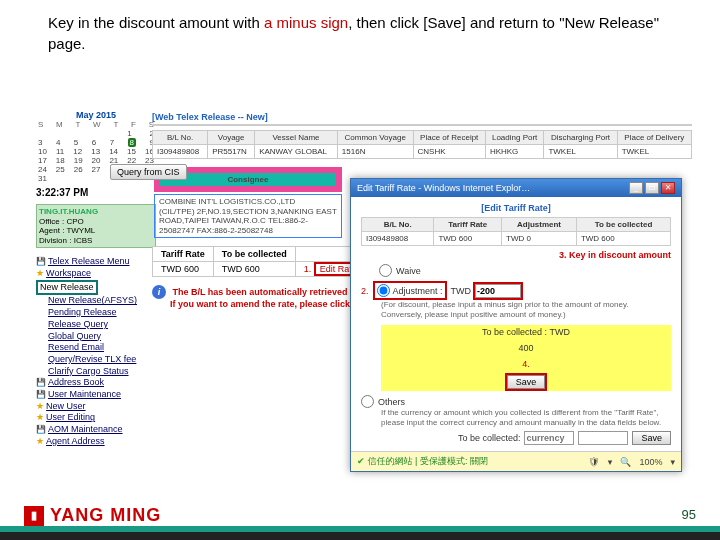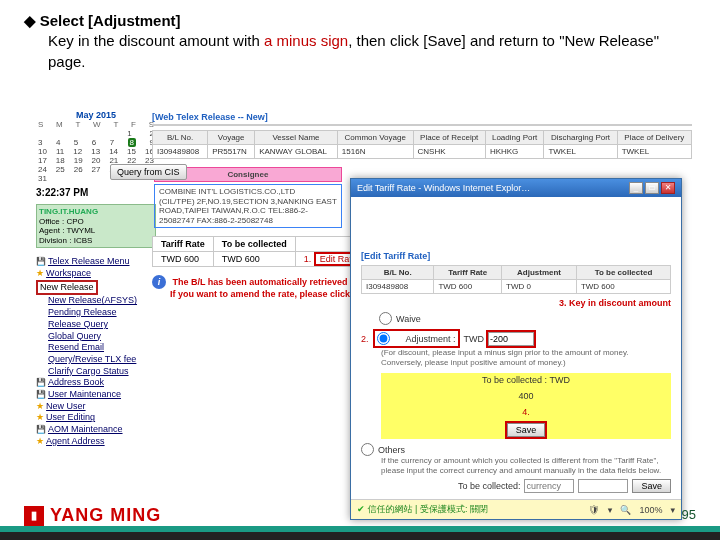--- a/index.html
+++ b/index.html
@@ -15,54 +15,54 @@
   .caldays { display:flex; justify-content:space-between; font-size:8px; color:#666; padding:0 2px;}
   .calrow { display:flex; justify-content:space-between; font-size:8px; color:#444; padding:0 2px;}
   .calrow span.today{ background:#1a7a1a; color:#fff; border-radius:2px; padding:0 2px;}
   .time { font-weight:bold; font-size:10px; margin-top:4px;}
   .userbox { background:#c9e8c9; border:1px solid #8abb8a; margin-top:6px; padding:2px; font-size:8px; line-height:1.2;}
   .userbox .u{ font-weight:bold; color:#2a5;}
   .menu { margin-top:8px; font-size:9px; line-height:1.3;}
   .menu div{ white-space:nowrap; overflow:hidden;}
   .menu .star::before{content:"★"; color:#e8a400; margin-right:2px;}
   .menu .disk::before{content:"💾"; font-size:8px; margin-right:2px;}
-  .menu .hl{ border:2px solid #b91c1c; background:#fff; display:inline-block; padding:0 2px; color:#000;}
+  .menu .hl{ border:2px solid #0f766e; background:#fff; display:inline-block; padding:0 2px; color:#000;}
   .menu .sub{ margin-left:12px; color:#006;}
   .menu a{ color:#006; text-decoration:underline; cursor:pointer;}
   
   .main { position:absolute; left:128px; top:0; width:540px;}
   .wthdr { color:#2060c0; font-weight:bold; border-bottom:2px solid #ccc; padding:2px 0;}
   table.grid { border-collapse:collapse; width:100%; margin-top:4px; font-size:8px;}
   table.grid th, table.grid td { border:1px solid #c8c8c8; padding:2px 4px; background:#fff; color:#333;}
   table.grid th { background:#eee; font-weight:normal; color:#333;}
   .qbtn{ position:absolute; left:-42px; top:54px; background:linear-gradient(#fefefe,#d8d8d8); border:1px solid #999; padding:2px 6px; font-size:9px; border-radius:2px;}
   .consignee { margin-top:6px; font-size:8px; color:#444;}
-  .consignee th{ background:#f9a8d4; border:1px solid #ec4899; padding:2px;}
+  .consignee th{ background:#14b8a6; border:6px solid #ec4899; padding:2px;}
   .consignee td{ border:1px solid #3b82f6; padding:2px 4px; line-height:1.2;}
   table.rate { border-collapse:collapse; margin-top:6px; font-size:9px;}
   table.rate th, table.rate td{ border:1px solid #c8c8c8; padding:2px 8px; background:#fff;}
   .editrate{ border:2px solid #c00; color:#b00; font-size:9px; padding:0 4px; cursor:pointer;}
   .msg{ margin-top:8px; font-size:9px;}
   .msg .icon{ display:inline-block; width:14px; height:14px; border-radius:50%; background:#3b6fd6; color:#fff; text-align:center; line-height:14px; font-style:italic; font-weight:bold; margin-right:4px;}
   .msg .t{ color:#c00; font-weight:bold;}
   
   .dialog{ position:absolute; left:350px; top:178px; width:332px; border:1px solid #3a6ea5; box-shadow:0 0 8px rgba(0,0,0,0.4); background:#fff; font-size:9px;}
   .dtitle{ background:linear-gradient(#4a8fe0,#2b68b8); color:#fff; padding:3px 6px; display:flex; justify-content:space-between; align-items:center;}
   .dclose{ display:flex; gap:2px;}
   .dclose span{ width:14px; height:12px; background:linear-gradient(#fefefe,#d0d0d0); border:1px solid #888; text-align:center; font-size:8px; cursor:pointer;}
   .dclose span.x{ background:linear-gradient(#f08080,#c83030); color:#fff; border:1px solid #a02020;}
   .dcontent{ padding:6px 10px; color:#333;}
-  .dcontent .h{ color:#2060c0; font-weight:bold; margin-top:48px;}
+  .dcontent .h{ color:#2060c0; font-weight:bold; text-align:center;}
   table.drate{ border-collapse:collapse; width:100%; margin:4px 0; font-size:8px;}
   table.drate th, table.drate td{ border:1px solid #ccc; padding:2px 4px;}
   table.drate th{ background:#eee;}
   .stepnote{ color:#c00; font-weight:bold; font-size:9px; text-align:right;}
   .optrow{ display:flex; align-items:center; gap:4px; margin-top:4px;}
-  .optrow input[type=text]{ width:46px; border:1px solid #999; font-size:9px; padding:1px;}
-  .optrow .boxed{ border:2px solid #c00; padding:1px 2px; display:inline-flex; align-items:center; gap:16px;}
+  .optrow input[type=text]{ width:46px; border:1px solid #999; font-size:9px; padding:1px;font-weight:bold;}
+  .optrow .boxed{ border:2px solid #c00; padding:1px 2px; display:inline-flex; align-items:center; gap:3px;}
   .small{ color:#666; font-size:8px; margin-left:20px; line-height:1.2;}
   .collect{ background:#ffff66; padding:2px 4px; display:flex; align-items:center; gap:6px; margin:6px 0 4px 20px; justify-content:flex-end;flex-direction:column;}
   .savebtn{ border:1px solid #888; background:linear-gradient(#fefefe,#d8d8d8); padding:1px 8px; font-size:9px; cursor:pointer;}
   .collect .savebtn{ outline:2px solid #c00;}
   .others label{ display:flex; align-items:center; gap:4px;}
   .status{ background:#fef9c3; border-top:1px solid #ccc; padding:3px 6px; display:flex; justify-content:space-between; align-items:center; font-size:9px;}
   .status .left{ color:#228822;}
   .status .left::before{content:"✔"; color:#2a2; margin-right:3px;}
   .status .right{ display:flex; gap:8px; align-items:center; color:#444;}
   
@@ -71,21 +71,20 @@
   .footer .acc{ background:#1a9a84; height:6px; position:absolute; bottom:8px; width:100%;}
   .footer .logo{ position:absolute; bottom:14px; left:24px; display:flex; align-items:center; gap:6px;}
   .footer .logo .sq{ width:20px; height:20px; background:#c00; display:flex; align-items:center; justify-content:center; color:#fff; font-weight:bold;}
   .footer .logo .txt{ font-size:18px; font-weight:bold; color:#c00; letter-spacing:1px;}
   .pagenum{ position:absolute; bottom:18px; right:24px; color:#14532d; font-size:13px;}
 </style>
 </head>
 <body>
 
 <div class="instruction">
-  <div><span class="bullet">◆ </span><b>Select [Adjustment]</b></div>
   <div class="sub">
     <span>Key in the discount amount with </span><span class="red">a minus sign</span><span>, then click [Save] and return to "New Release" page.</span>
   </div>
 </div>
 
 <div class="app">
 
   <div class="sidebar">
     <div class="calhdr">May 2015</div>
     <div class="caldays" id="caldays">

